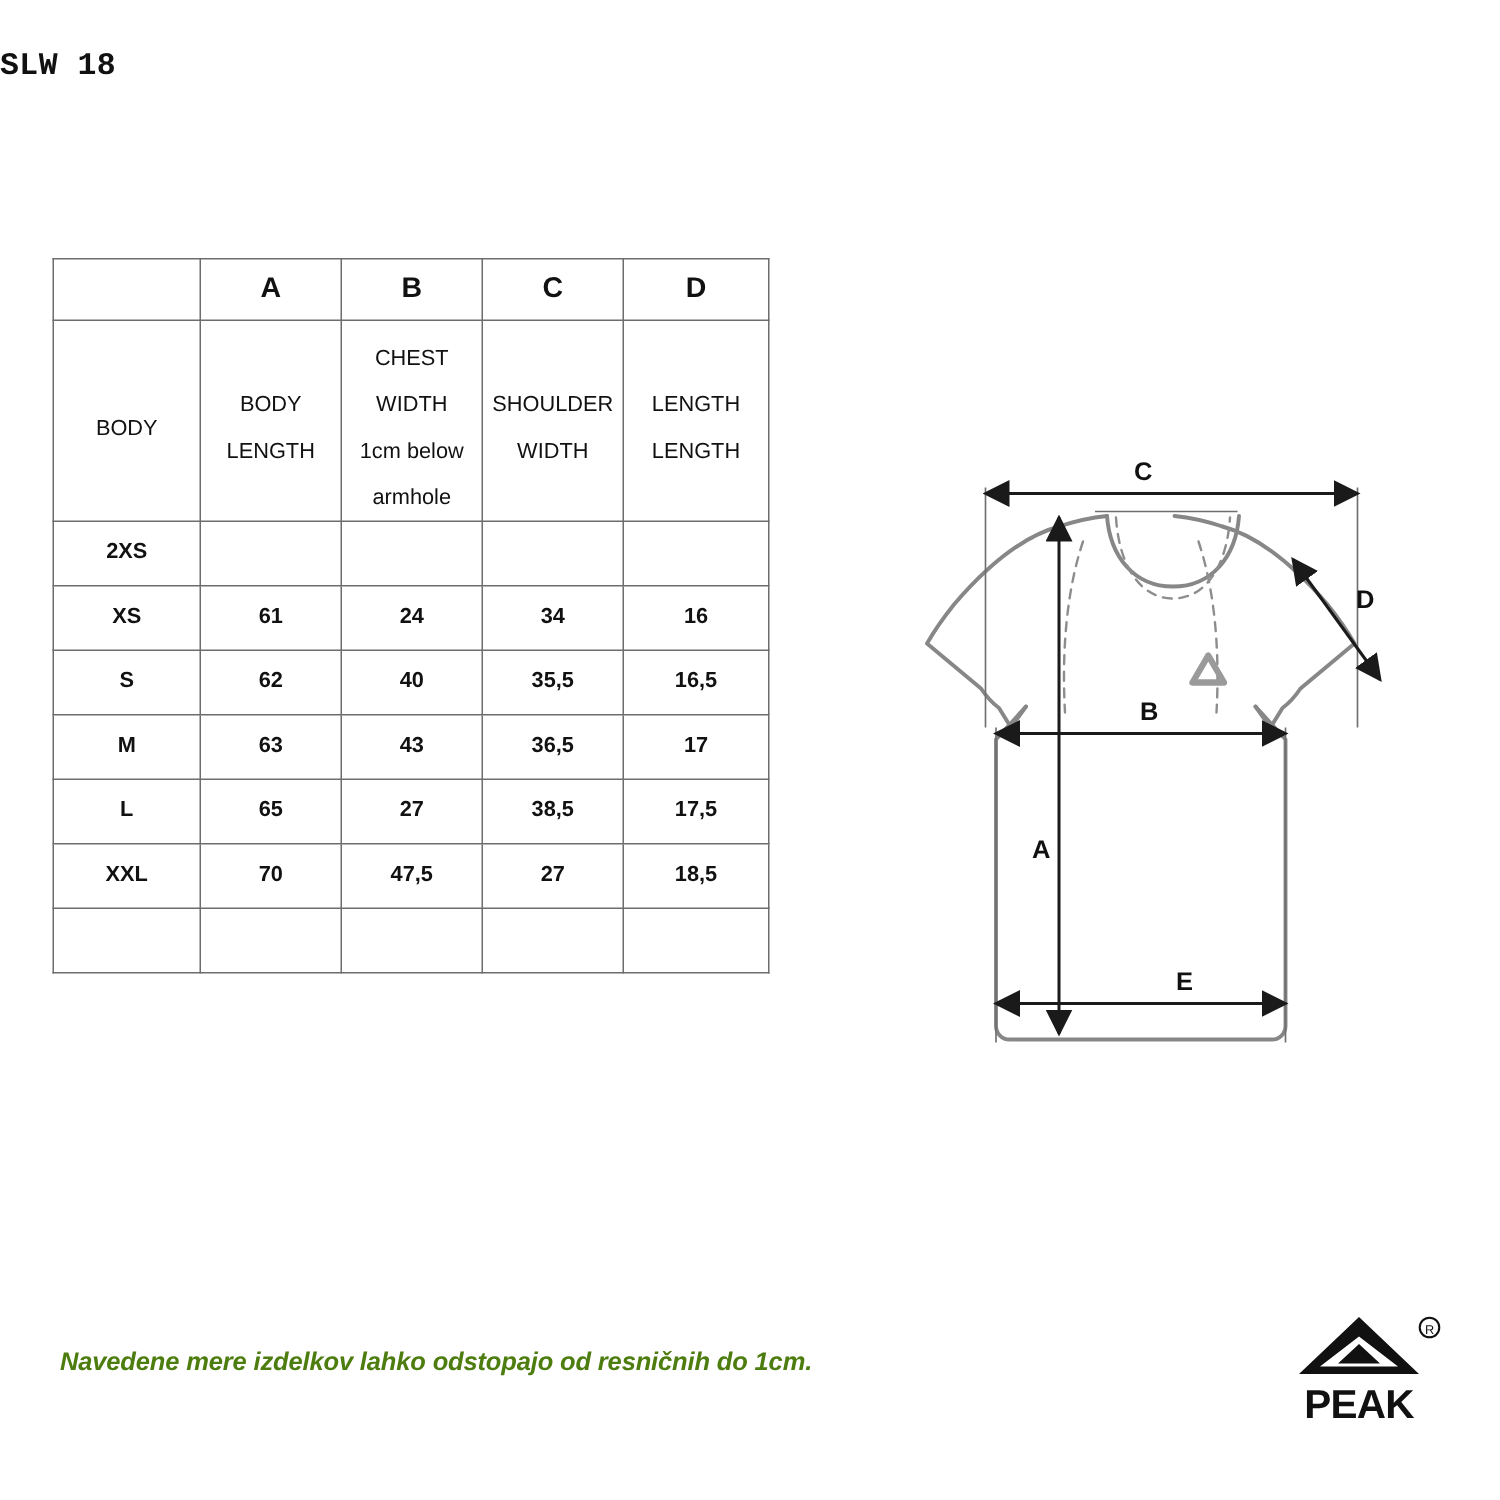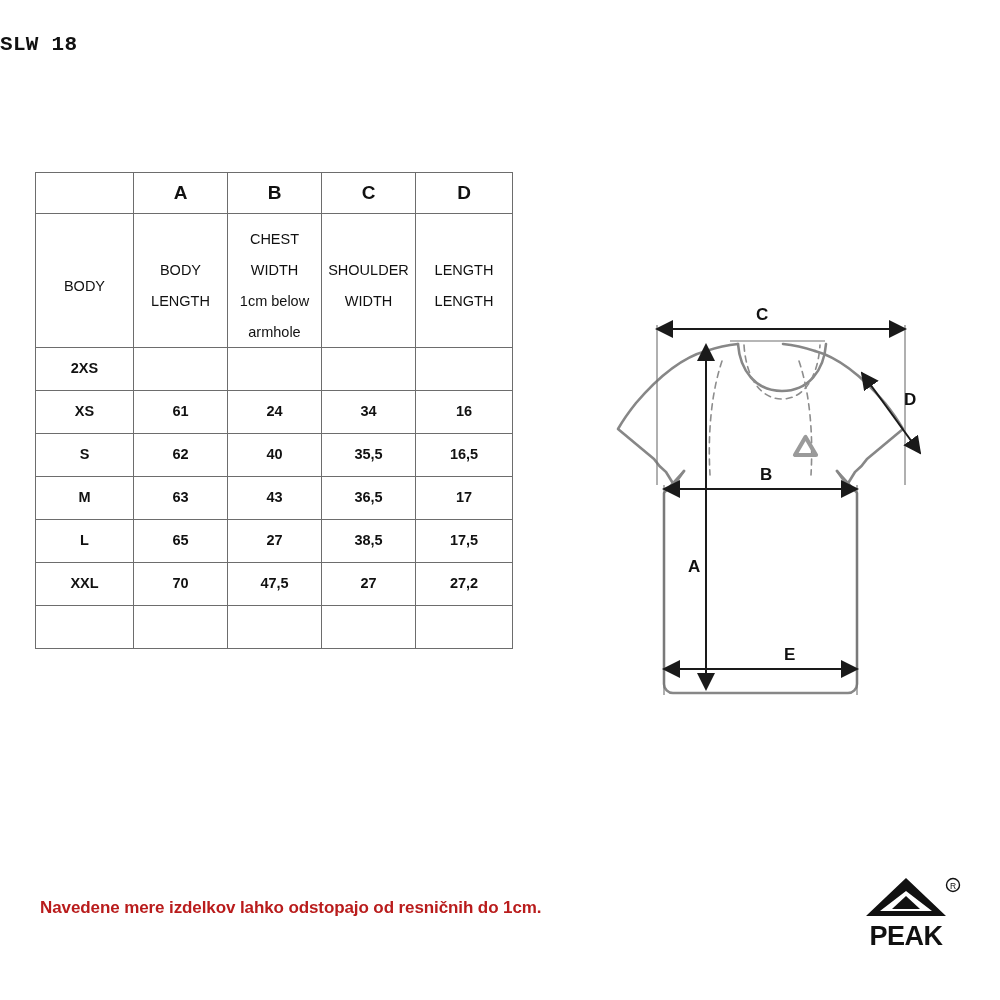--- a/index.html
+++ b/index.html
@@ -96,22 +96,23 @@
     display: block;
   }
 
   
   #footer-note {
     position: absolute;
     left: 40px;
     top: 898px;
     font-size: 17px;
     font-weight: bold;
-    color: #b91c1c;
+    color: #4d7c0f;
     letter-spacing: -0.1px;
+    font-style: italic;
   }
   #brand-logo {
     position: absolute;
     left: 862px;
     top: 876px;
     width: 110px;
     height: 72px;
   }
 </style>
 </head>
@@ -202,21 +203,21 @@
           <td>65</td>
           <td>27</td>
           <td>38,5</td>
           <td>17,5</td>
         </tr>
         <tr class="data-row">
           <td>XXL</td>
           <td>70</td>
           <td>47,5</td>
           <td>27</td>
-          <td>27,2</td>
+          <td>18,5</td>
         </tr>
         <tr class="blank-row">
           <td></td>
           <td></td>
           <td></td>
           <td></td>
           <td></td>
         </tr>
       </tbody>
   </table>

